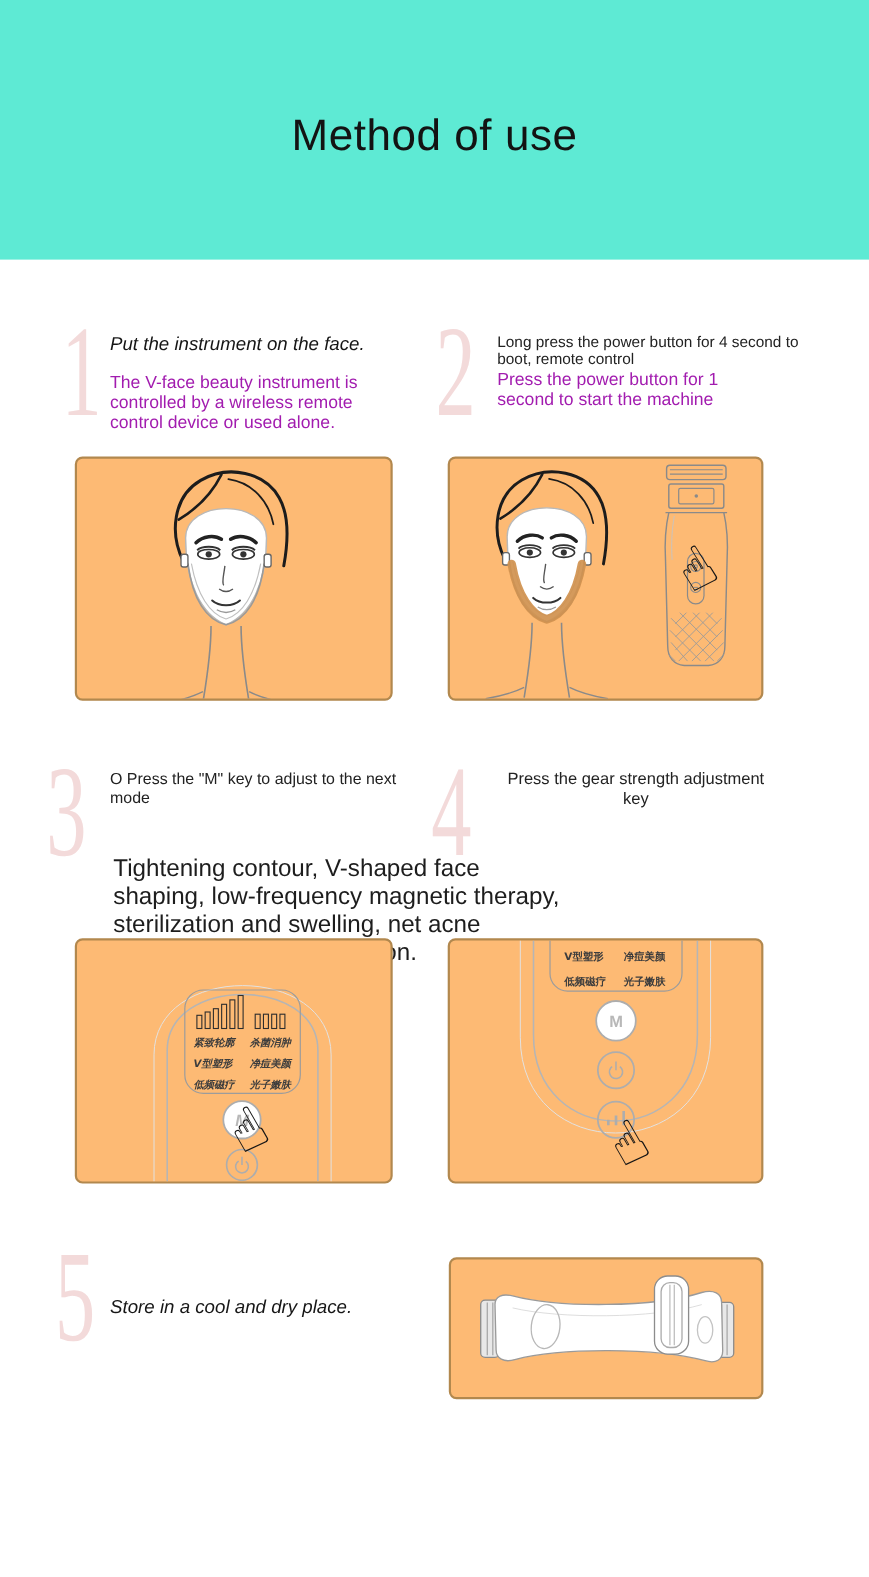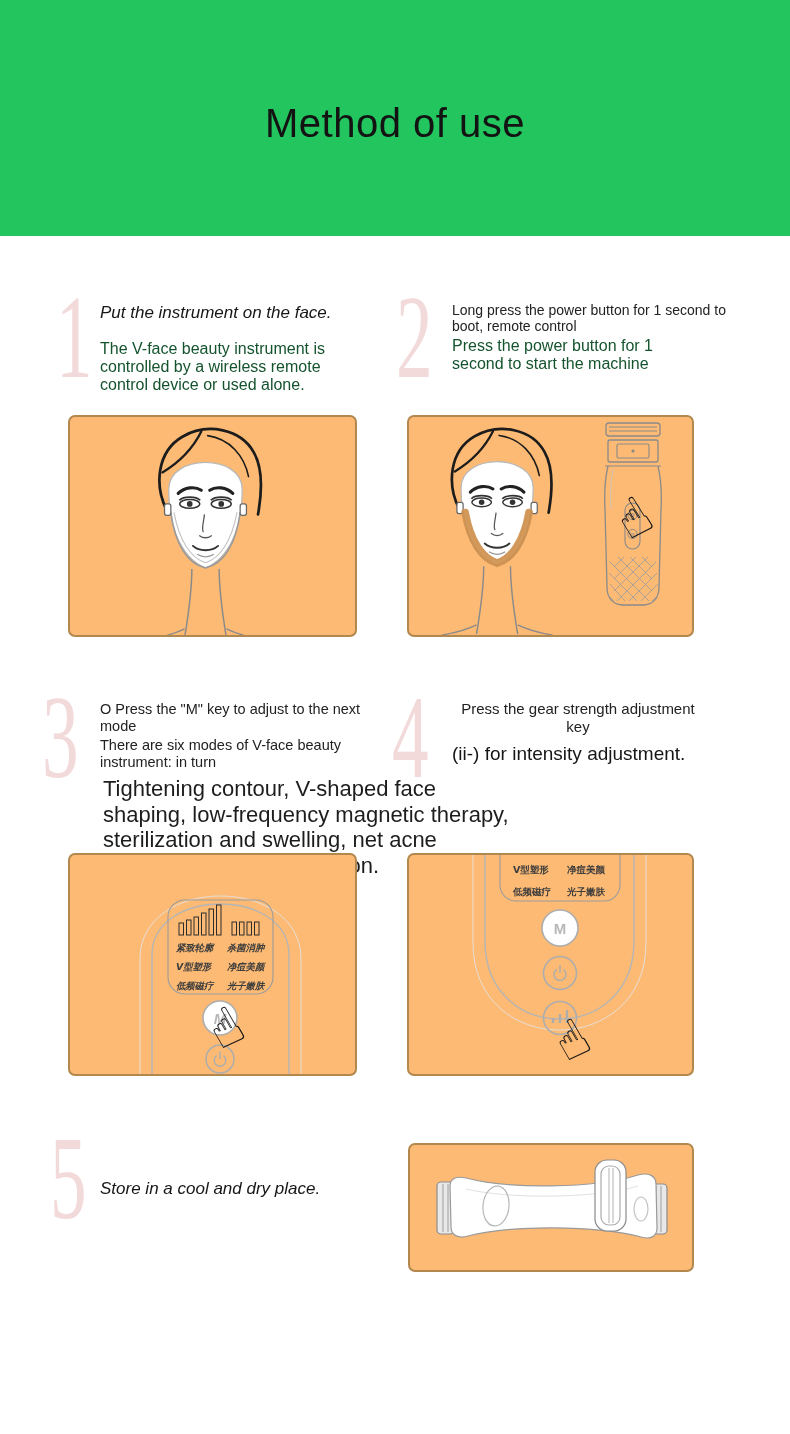--- a/index.html
+++ b/index.html
@@ -1,26 +1,26 @@
 <!DOCTYPE html>
 <html><head>
 <meta charset="utf-8">
 <style>
   html,body{margin:0;padding:0;background:#fff;}
   .page{position:relative;width:790px;height:1434px;background:#ffffff;overflow:hidden;
         font-family:"Liberation Sans",sans-serif;color:#1e1e1e;}
-  .hdr{position:absolute;left:0;top:0;width:790px;height:236px;background:#22c55e;}
+  .hdr{position:absolute;left:0;top:0;width:790px;height:236px;background:#5eead4;}
   .title{position:absolute;left:0;top:101px;width:790px;text-align:center;
          font-size:40px;letter-spacing:.5px;color:#131313;font-weight:400;}
   .numeral{position:absolute;z-index:0;font-family:"Liberation Serif",serif;
            font-size:118px;line-height:1;color:#f3dada;font-weight:400;
            transform:scaleX(.62);transform-origin:0 0;}
   .txt{position:absolute;z-index:1;}
   .s-title{font-size:17px;color:#161616;white-space:nowrap;font-style:italic;}
-  .s-body{font-size:16px;line-height:1.13;color:#14532d;}
+  .s-body{font-size:16px;line-height:1.13;color:#a21caf;}
   .s-small{font-size:14px;line-height:1.16;color:#222;}
   .s-med{font-size:14.5px;line-height:1.18;color:#222;}
   .s-big{font-size:22px;line-height:1.16;color:#1d1d1d;}
   .s-l2{font-size:19px;color:#161616;white-space:nowrap;}
   .s4-l1{font-size:15px;line-height:1.18;color:#222;}
   .ill-box{position:absolute;z-index:2;background:#fdba74;border:2px solid #b2884e;border-radius:7px;}
   .ill-box svg{display:block;}
   .hand{position:absolute;z-index:4;font-family:"DejaVu Sans",sans-serif;
         font-size:52px;line-height:1;color:#141414;}
   svg text.cjk{font-family:"DejaVu Sans","Liberation Sans",sans-serif;font-weight:bold;fill:#3d3d3d;}
@@ -36,29 +36,27 @@
 
   <div class="numeral" style="left:56px;top:279px;">1</div>
   <div class="numeral" style="left:396px;top:279px;">2</div>
   <div class="numeral" style="left:42px;top:679px;">3</div>
   <div class="numeral" style="left:392px;top:679px;">4</div>
   <div class="numeral" style="left:50px;top:1120px;">5</div>
 
   <div class="txt s-title" style="left:100px;top:303px;">Put the instrument on the face.</div>
   <div class="txt s-body" style="left:100px;top:340px;width:246px;">The V-face beauty instrument is controlled by a wireless remote control device or used alone.</div>
 
-  <div class="txt s-small" style="left:452px;top:302px;width:292px;">Long press the power button for 1 second to boot, remote control</div>
+  <div class="txt s-small" style="left:452px;top:302px;width:292px;">Long press the power button for 4 second to boot, remote control</div>
   <div class="txt s-body" style="left:452px;top:337px;width:232px;">Press the power button for 1 second to start the machine</div>
 
   <div class="txt s-med" style="left:100px;top:701px;width:284px;">O Press the "M" key to adjust to the next mode</div>
-  <div class="txt s-med" style="left:100px;top:737px;width:252px;">There are six modes of V-face beauty instrument: in turn</div>
   <div class="txt s-big" style="left:103px;top:776px;width:406px;">Tightening contour, V-shaped face shaping, low-frequency magnetic therapy, sterilization and swelling, net acne beauty, photon rejuvenation.</div>
 
   <div class="txt s4-l1" style="left:452px;top:700px;width:252px;text-align:center;">Press the gear strength adjustment key</div>
-  <div class="txt s-l2" style="left:452px;top:743px;">(ii-) for intensity adjustment.</div>
 
   <div class="txt s-title" style="left:100px;top:1179px;">Store in a cool and dry place.</div>
 
   <div class="ill-box" style="left:68px;top:415px;width:285px;height:218px;">
     <svg width="285" height="218" viewBox="0 0 285 218">
       <defs>
         <g id="face-art">
           <path d="M35,64 C35,30 105,30 105,64 C105,102 92,130 70,139 C48,130 35,102 35,64 Z" fill="#fff" stroke="#b9b9b9" stroke-width="1.2"></path>
           <path d="M33,84 C21,60 24,28 48,14 C72,0 104,7 116,29 C124,43 124,66 120,88" fill="none" stroke="#1c1c1c" stroke-width="2.6" stroke-linecap="round"></path>
           <path d="M66,9 C58,25 44,39 29,48" fill="none" stroke="#1c1c1c" stroke-width="2.2" stroke-linecap="round"></path>

